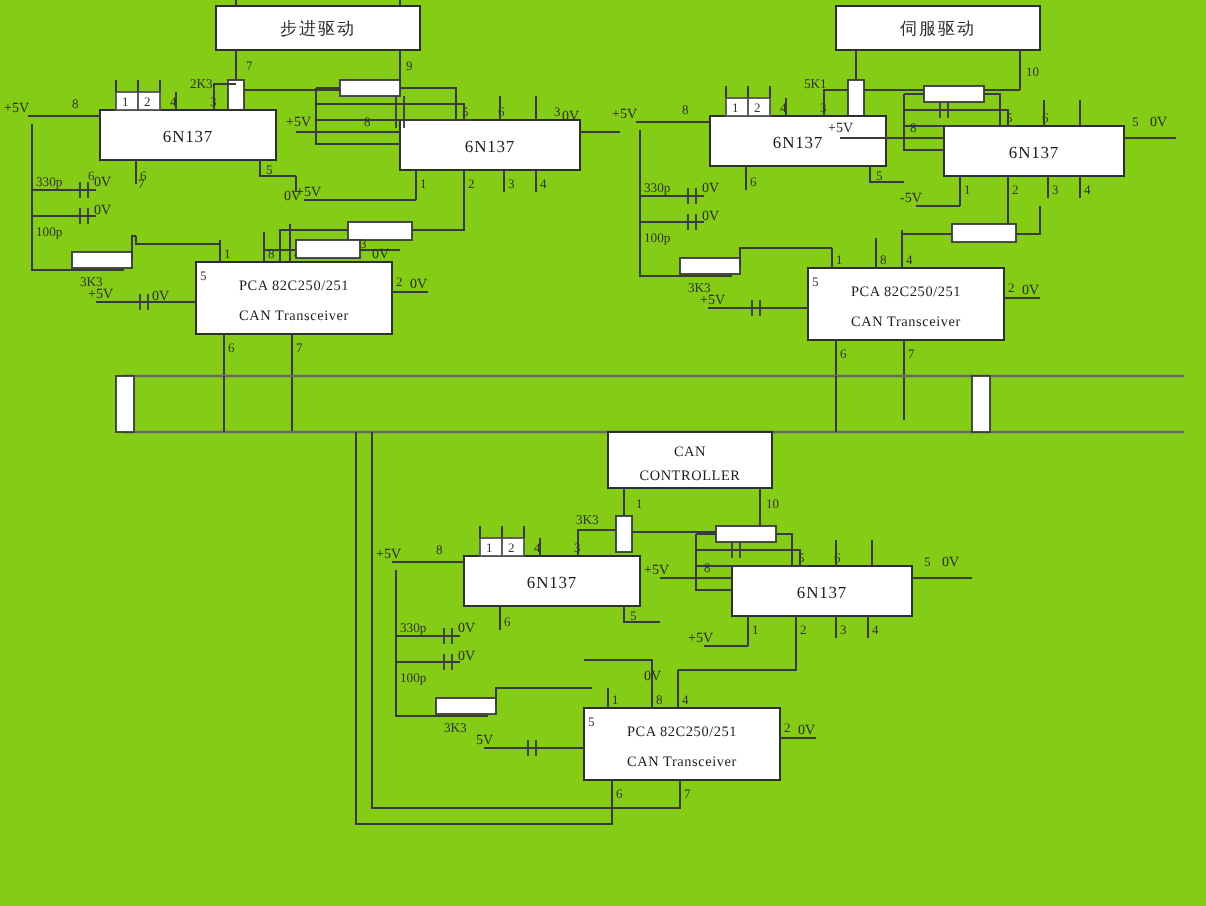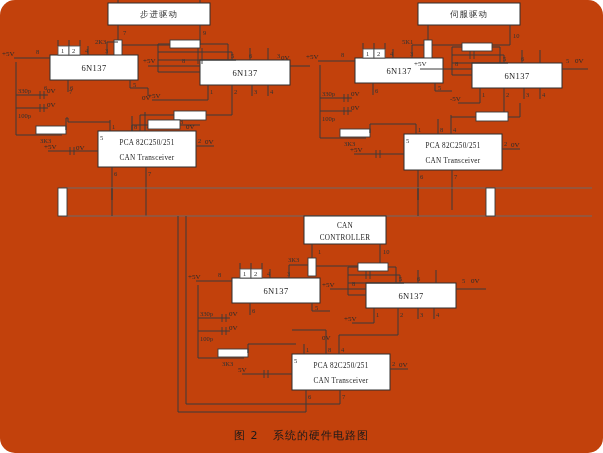--- a/index.html
+++ b/index.html
@@ -7,23 +7,22 @@
     padding: 0;
     background: #ffffff;
   }
   body {
     font-family: "Liberation Serif", "DejaVu Serif", serif;
   }
   #page {
     position: relative;
     width: 603px;
     height: 453px;
-    background: #c2410c;
+    background: #84cc16;
     overflow: hidden;
-    border-radius: 15px;
   }
   #page svg {
     position: absolute;
     left: 0;
     top: 0;
   }
   .wire       { stroke: #3a3a3a; stroke-width: 1; fill: none; }
   .busline    { stroke: #6a6a6a; stroke-width: 1.2; fill: none; }
   .boxline    { stroke: #2e2e2e; stroke-width: 1; fill: #ffffff; }
   .boxline-lt { stroke: #555555; stroke-width: 0.9; fill: #ffffff; }
@@ -393,18 +392,14 @@
       <text class="lbl-pin" x="436" y="317">4</text>
       <path class="wire" d="M352 323 L374 323"></path>
       <text class="lbl" x="344" y="321">+5V</text>
       <text class="lbl" x="322" y="340">0V</text>
       <path class="wire" d="M398 323 L398 335 L339 335"></path>
       <path class="wire" d="M326 339 L326 330 L292 330"></path>
     </g>
 
   </svg>
 
-  <div class="caption">
-    <span class="cap-num">图 2</span>
-    <span>系统的硬件电路图</span>
-  </div>
 
 </div>
 
 </body></html>

